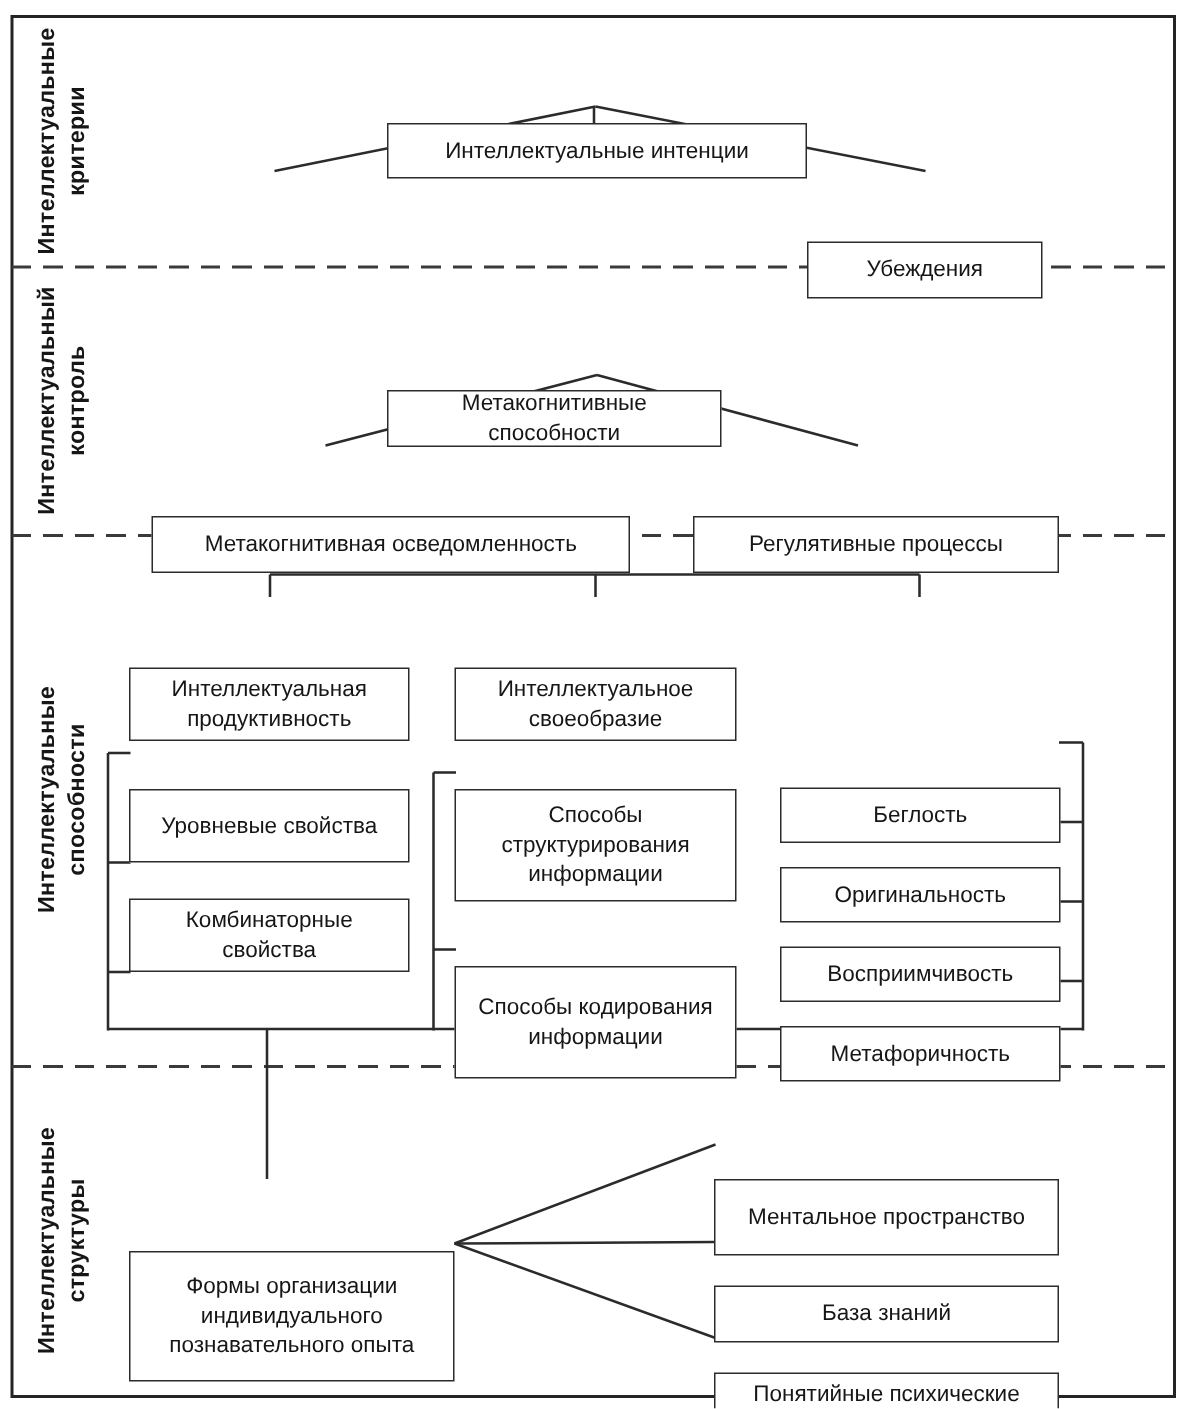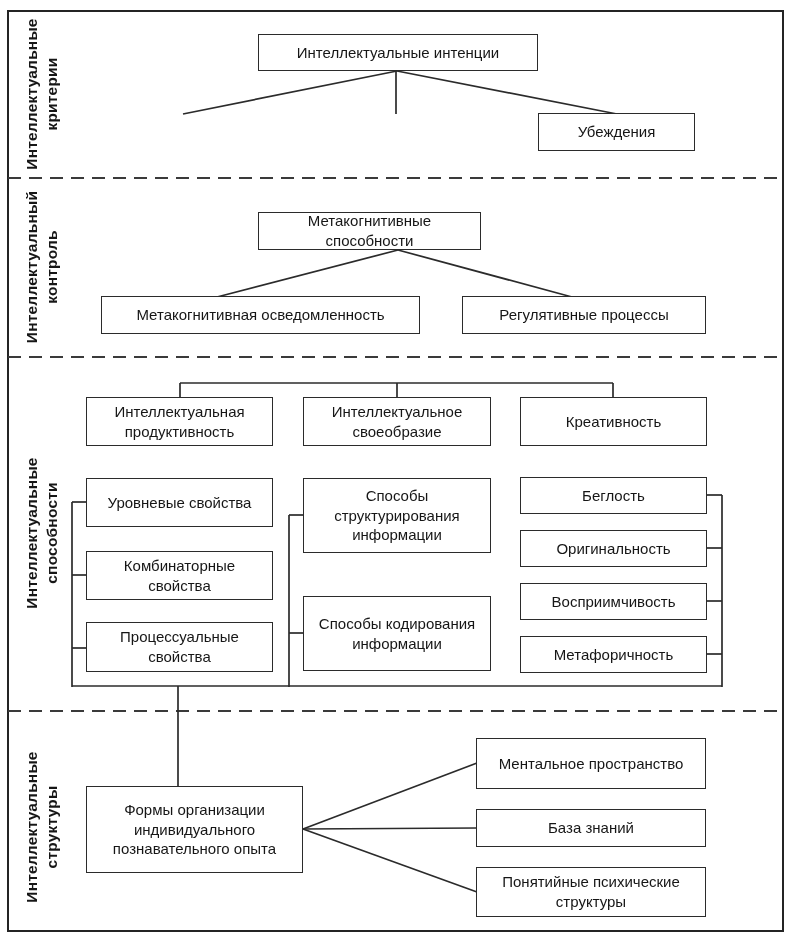--- a/index.html
+++ b/index.html
@@ -30,20 +30,21 @@
     border: 1.6px solid #2b2b2b;
     background: #ffffff;
     display: flex;
     align-items: center;
     justify-content: center;
     text-align: center;
     font-size: 15px;
     line-height: 1.32;
     padding: 2px 6px;
     box-sizing: border-box;
+    margin-top: 48px;
   }
   .vlabel {
     position: absolute;
     width: 220px;
     height: 44px;
     transform: rotate(-90deg);
     display: flex;
     align-items: center;
     justify-content: center;
     text-align: center;
@@ -119,25 +120,23 @@
 
   <div class="box" style="left:258px; top:34px;  width:280px; height:37px">Интеллектуальные интенции</div>
   <div class="box" style="left:538px; top:113px; width:157px; height:38px">Убеждения</div>
 
   <div class="box" style="left:258px; top:212px; width:223px; height:38px">Метакогнитивные способности</div>
   <div class="box" style="left:101px; top:296px; width:319px; height:38px">Метакогнитивная осведомленность</div>
   <div class="box" style="left:462px; top:296px; width:244px; height:38px">Регулятивные процессы</div>
 
   <div class="box" style="left:86px;  top:397px; width:187px; height:49px">Интеллектуальная продуктивность</div>
   <div class="box" style="left:303px; top:397px; width:188px; height:49px">Интеллектуальное своеобразие</div>
-  <div class="box" style="left:520px; top:397px; width:187px; height:49px">Креативность</div>
 
   <div class="box" style="left:86px; top:478px; width:187px; height:49px">Уровневые свойства</div>
   <div class="box" style="left:86px; top:551px; width:187px; height:49px">Комбинаторные свойства</div>
-  <div class="box" style="left:86px; top:622px; width:187px; height:50px">Процессуальные свойства</div>
 
   <div class="box" style="left:303px; top:478px; width:188px; height:75px">Способы структурирования информации</div>
   <div class="box" style="left:303px; top:596px; width:188px; height:75px">Способы кодирования информации</div>
 
   <div class="box" style="left:520px; top:477px; width:187px; height:37px">Беглость</div>
   <div class="box" style="left:520px; top:530px; width:187px; height:37px">Оригинальность</div>
   <div class="box" style="left:520px; top:583px; width:187px; height:37px">Восприимчивость</div>
   <div class="box" style="left:520px; top:636px; width:187px; height:37px">Метафоричность</div>
 
   <div class="box" style="left:476px; top:738px; width:230px; height:51px">Ментальное пространство</div>

